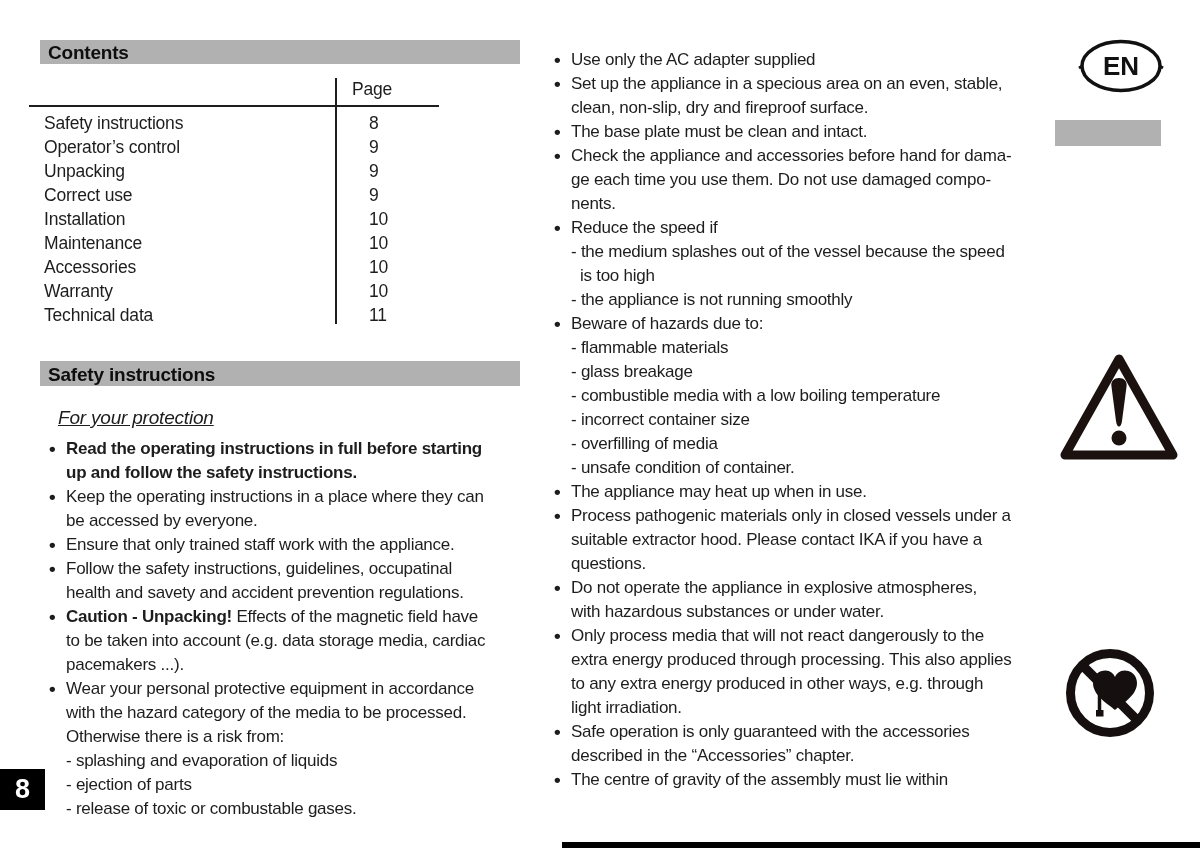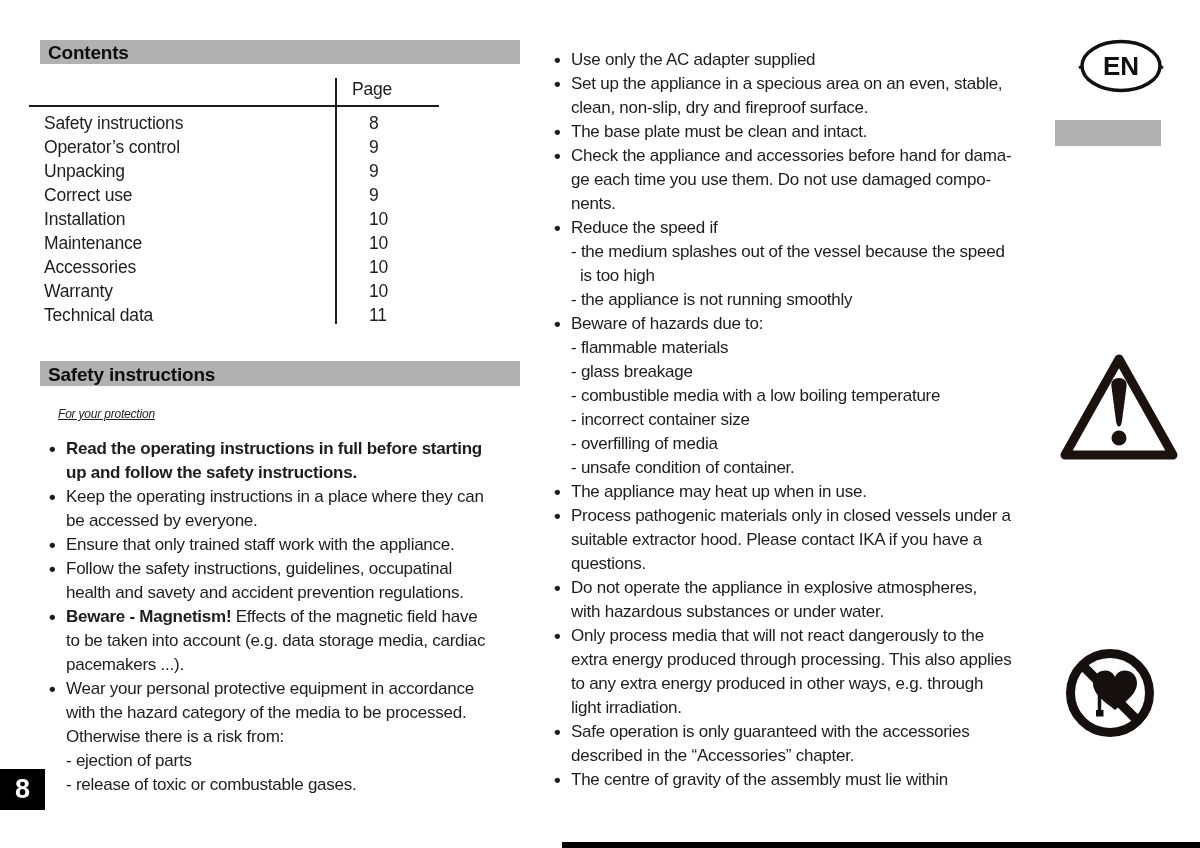--- a/index.html
+++ b/index.html
@@ -26,21 +26,21 @@
   .col{position:absolute;font-size:17px;line-height:24px;letter-spacing:-0.25px;}
   #col-left{left:40px;top:429px;width:488px;}
   #col-right{left:545px;top:40px;width:503px;}
   ul.blist{margin:8px;padding:0;list-style:none;}
   ul.blist li{position:relative;padding-left:18px;}
   ul.blist li::before{content:"\2022";position:absolute;left:1px;top:0;font-weight:bold;font-size:19px;}
   .txt,.b{white-space:pre-line;}
   .b{font-weight:bold;}
   .sub{white-space:pre-wrap;}
 
-  .protection{position:absolute;left:58px;top:407px;font-size:12px;font-style:italic;
+  .protection{position:absolute;left:58px;top:407px;font-size:19px;font-style:italic;
               text-decoration:underline;letter-spacing:-0.2px;}
 
   
   .pagebox{position:absolute;left:0;top:769px;width:45px;height:41px;background:#000;color:#fff;
            display:flex;align-items:center;justify-content:center;font-weight:bold;font-size:27px;}
   .graybar{position:absolute;left:1055px;top:120px;width:106px;height:26px;background:#b1b1b1;}
   .bottombar{position:absolute;left:562px;top:842px;width:638px;height:6px;background:#000;}
   .icon{position:absolute;}
   #en-badge{left:1078px;top:38px;}
   #warn-triangle{left:1056px;top:350px;}
@@ -80,26 +80,26 @@
 
   <div class="col" id="col-left">
     <ul class="blist" id="left-bullets">
         <li><span class="b">Read the operating instructions in full before starting
 up and follow the safety instructions.</span></li>
         <li><span class="txt">Keep the operating instructions in a place where they can
 be accessed by everyone.</span></li>
         <li><span class="txt">Ensure that only trained staff work with the appliance.</span></li>
         <li><span class="txt">Follow the safety instructions, guidelines, occupatinal
 health and savety and accident prevention regulations.</span></li>
-        <li><span class="b">Beware - Magnetism!</span><span class="txt"> Effects of the magnetic field have
+        <li><span class="b">Caution - Unpacking!</span><span class="txt"> Effects of the magnetic field have
 to be taken into account (e.g. data storage media, cardiac
 pacemakers ...).</span></li>
         <li><span class="txt">Wear your personal protective equipment in accordance
 with the hazard category of the media to be processed.
-Otherwise there is a risk from:</span><div class="sub">- ejection of parts</div><div class="sub">- release of toxic or combustable gases.</div></li>
+Otherwise there is a risk from:</span><div class="sub">- splashing and evaporation of liquids</div><div class="sub">- ejection of parts</div><div class="sub">- release of toxic or combustable gases.</div></li>
       </ul>
   </div>
 
   <div class="col" id="col-right">
     <ul class="blist" id="right-bullets">
         <li><span class="txt">Use only the AC adapter supplied</span></li>
         <li><span class="txt">Set up the appliance in a specious area on an even, stable,
 clean, non-slip, dry and fireproof surface.</span></li>
         <li><span class="txt">The base plate must be clean and intact.</span></li>
         <li><span class="txt">Check the appliance and accessories before hand for dama-

